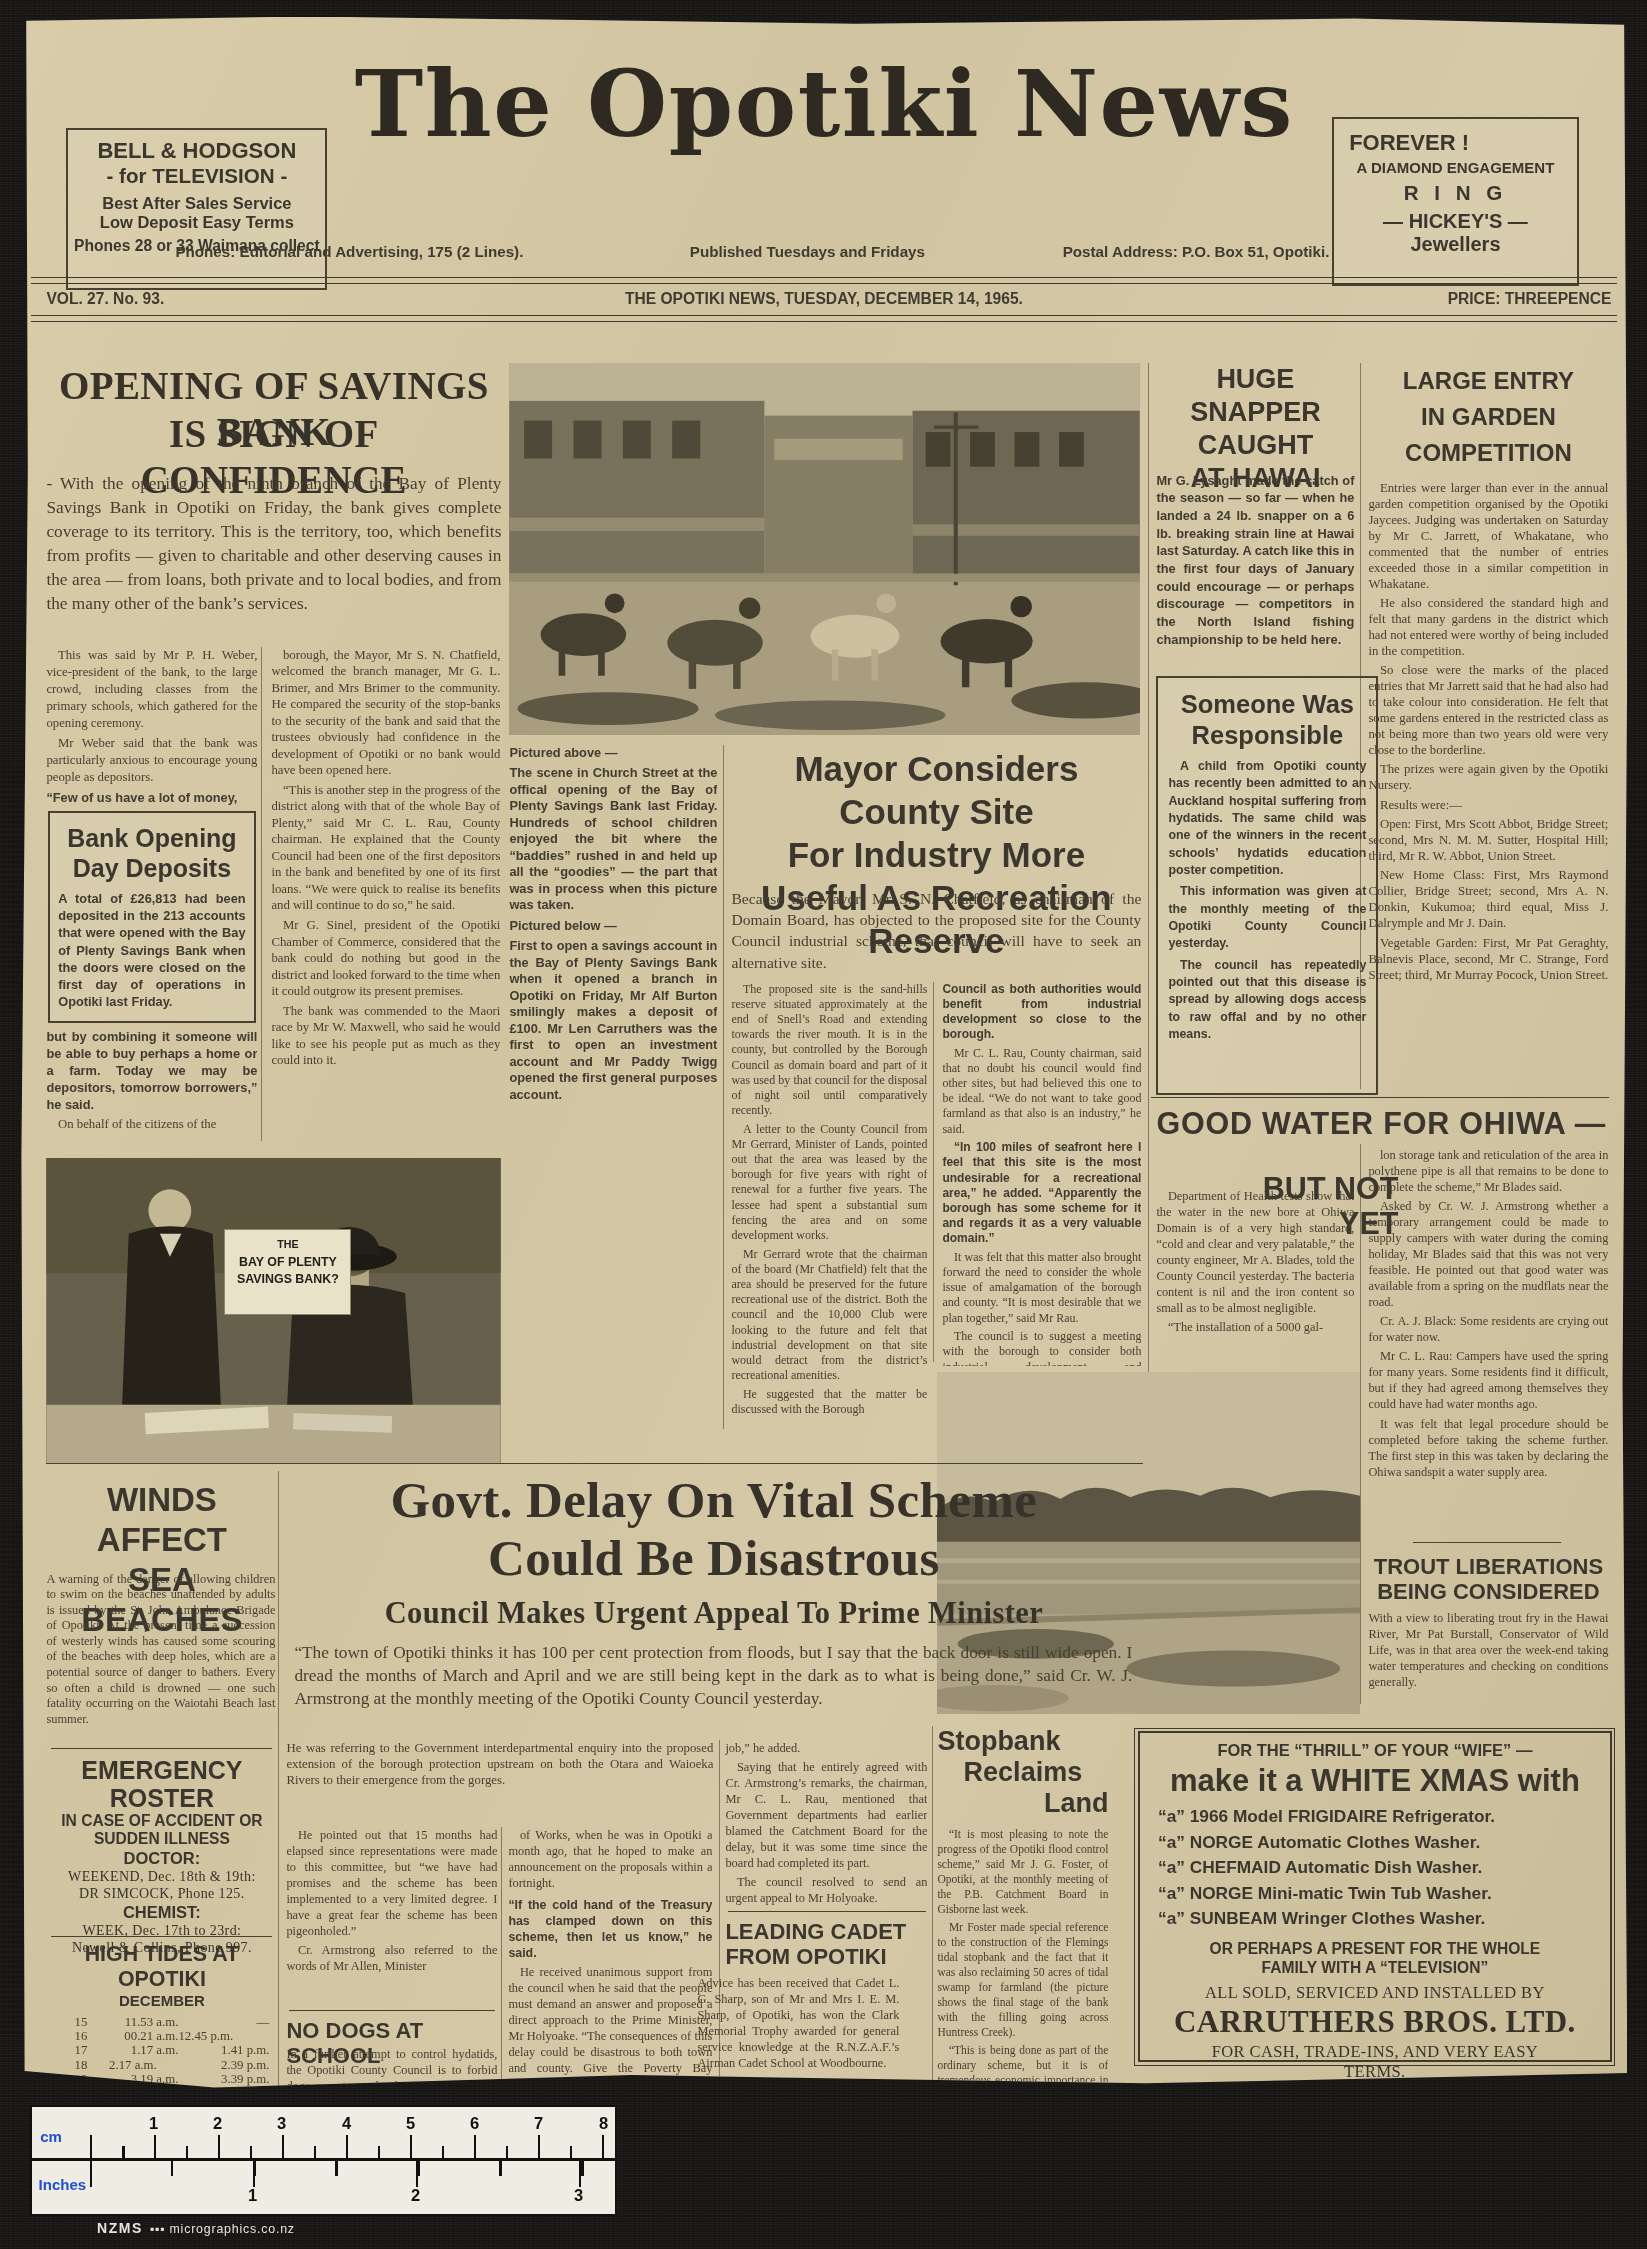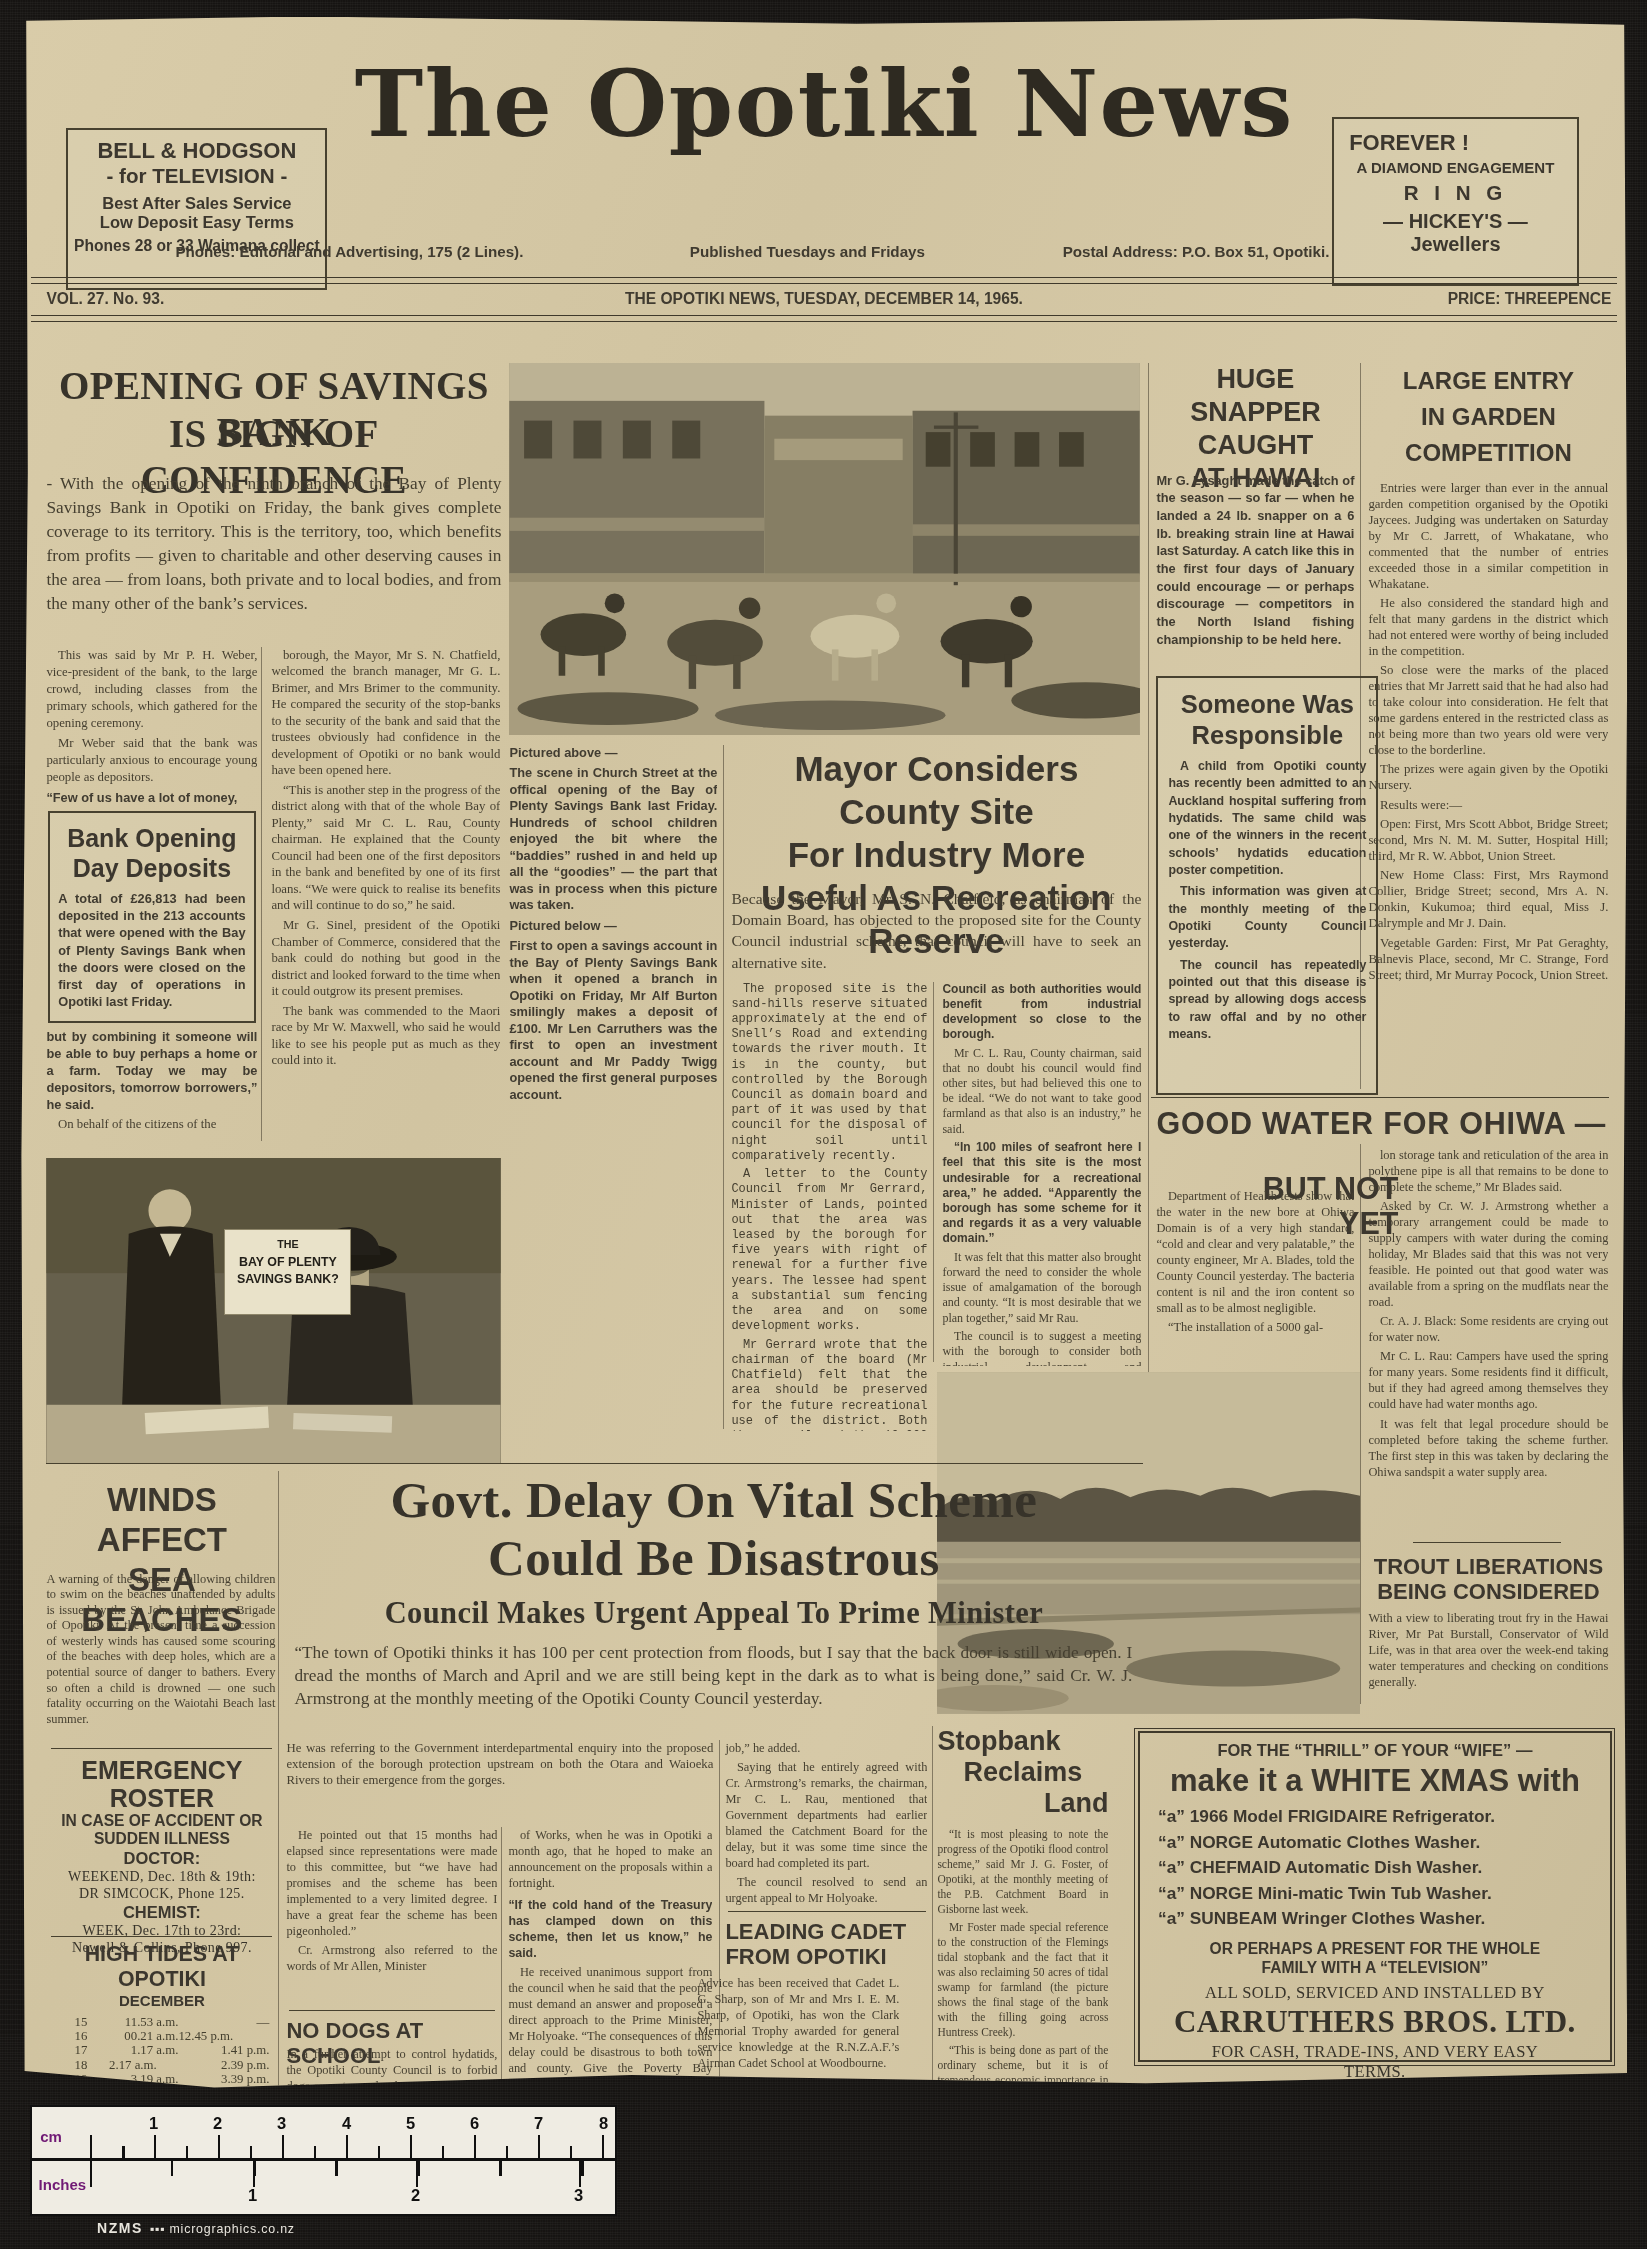--- a/index.html
+++ b/index.html
@@ -36,21 +36,21 @@
   .cm-major{position:absolute;left:58px;right:6.6px;top:28px;height:25.5px;
     background:repeating-linear-gradient(90deg,#101010 0 2.5px,transparent 2.5px 64px);}
   .cm-minor{position:absolute;left:90px;right:6.6px;top:39px;height:15px;
     background:repeating-linear-gradient(90deg,#101010 0 2.5px,transparent 2.5px 64px);}
   .in-major{position:absolute;left:58px;right:6.6px;top:54px;height:25.5px;
     background:repeating-linear-gradient(90deg,#101010 0 2.5px,transparent 2.5px 163px);}
   .in-minor{position:absolute;left:139px;right:6.6px;top:54px;height:15px;
     background:repeating-linear-gradient(90deg,#101010 0 2.5px,transparent 2.5px 82px);}
   .cmnum{position:absolute;top:6.6px;font-family:"Liberation Sans",sans-serif;font-weight:bold;font-size:16.5px;color:#101010;}
   .innum{position:absolute;top:79px;font-family:"Liberation Sans",sans-serif;font-weight:bold;font-size:16.5px;color:#101010;}
-  .rlabel{position:absolute;font-family:"Liberation Sans",sans-serif;font-weight:bold;font-size:15px;color:#701a75;}
+  .rlabel{position:absolute;font-family:"Liberation Sans",sans-serif;font-weight:bold;font-size:15px;color:#1d4ed8;}
   .credit{position:absolute;left:97px;top:2220px;color:#e8e5dd;font-family:"Liberation Sans",sans-serif;font-size:12.4px;letter-spacing:0.8px;}
   .credit b{font-size:14px;letter-spacing:1.6px;margin-right:6.6px;}
   .signcard{position:absolute;background:#e9e2c9;color:#23201a;border:0.8px solid #8d8569;
     font-family:"Liberation Sans",sans-serif;font-weight:bold;text-align:center;}
 </style>
 </head>
 <body>
 
 <div class="canvas">
   <div class="page">
@@ -158,21 +158,21 @@
     </div>
 
     <div class="vline" style="left:702px;top:728px;height:684px;"></div>
     <div class="abs h-sans" style="left:710px;top:730px;width:410px;font-size:35px;line-height:43px;">
       <div>Mayor Considers County Site</div>
       <div>For Industry More</div>
       <div>Useful As Recreation Reserve</div>
     </div>
     <div class="abs body-col" style="left:710px;top:871px;width:410px;font-size:15.6px;line-height:21.4px;">Because the Mayor, Mr S. N. Chatfield, as chairman of the Domain Board, has objected to the proposed site for the County Council industrial scheme, that council will have to seek an alternative site.</div>
 
-    <div class="abs body-col clip" style="left:710px;top:965px;width:196px;height:449px;font-size:12px;line-height:15.2px;font-family:Liberation Mono, monospace;">
+    <div class="abs body-col clip" style="left:710px;top:965px;width:196px;height:449px;font-size:12px;line-height:15.2px;">
       <p>The proposed site is the sand-hills reserve situated approximately at the end of Snell’s Road and extending towards the river mouth. It is in the county, but controlled by the Borough Council as domain board and part of it was used by that council for the disposal of night soil until comparatively recently.</p>
       <p>A letter to the County Council from Mr Gerrard, Minister of Lands, pointed out that the area was leased by the borough for five years with right of renewal for a further five years. The lessee had spent a substantial sum fencing the area and on some development works.</p>
       <p>Mr Gerrard wrote that the chairman of the board (Mr Chatfield) felt that the area should be preserved for the future recreational use of the district. Both the council and the 10,000 Club were looking to the future and felt that industrial development on that site would detract from the district’s recreational amenities.</p>
       <p>He suggested that the matter be discussed with the Borough</p>
     </div>
     <div class="vline" style="left:912px;top:965px;height:380px;"></div>
     <div class="abs body-col clip" style="left:921px;top:965px;width:199px;height:384px;font-size:12px;line-height:15.2px;">
       <p class="bsans noind" style="font-size:12px;">Council as both authorities would benefit from industrial development so close to the borough.</p>
       <p>Mr C. L. Rau, County chairman, said that no doubt his council would find other sites, but had believed this one to be ideal. “We do not want to take good farmland as that also is an industry,” he said.</p>
       <p class="bsans" style="font-size:12px;">“In 100 miles of seafront here I feel that this site is the most undesirable for a recreational area,” he added. “Apparently the borough has some scheme for it and regards it as a very valuable domain.”</p>

